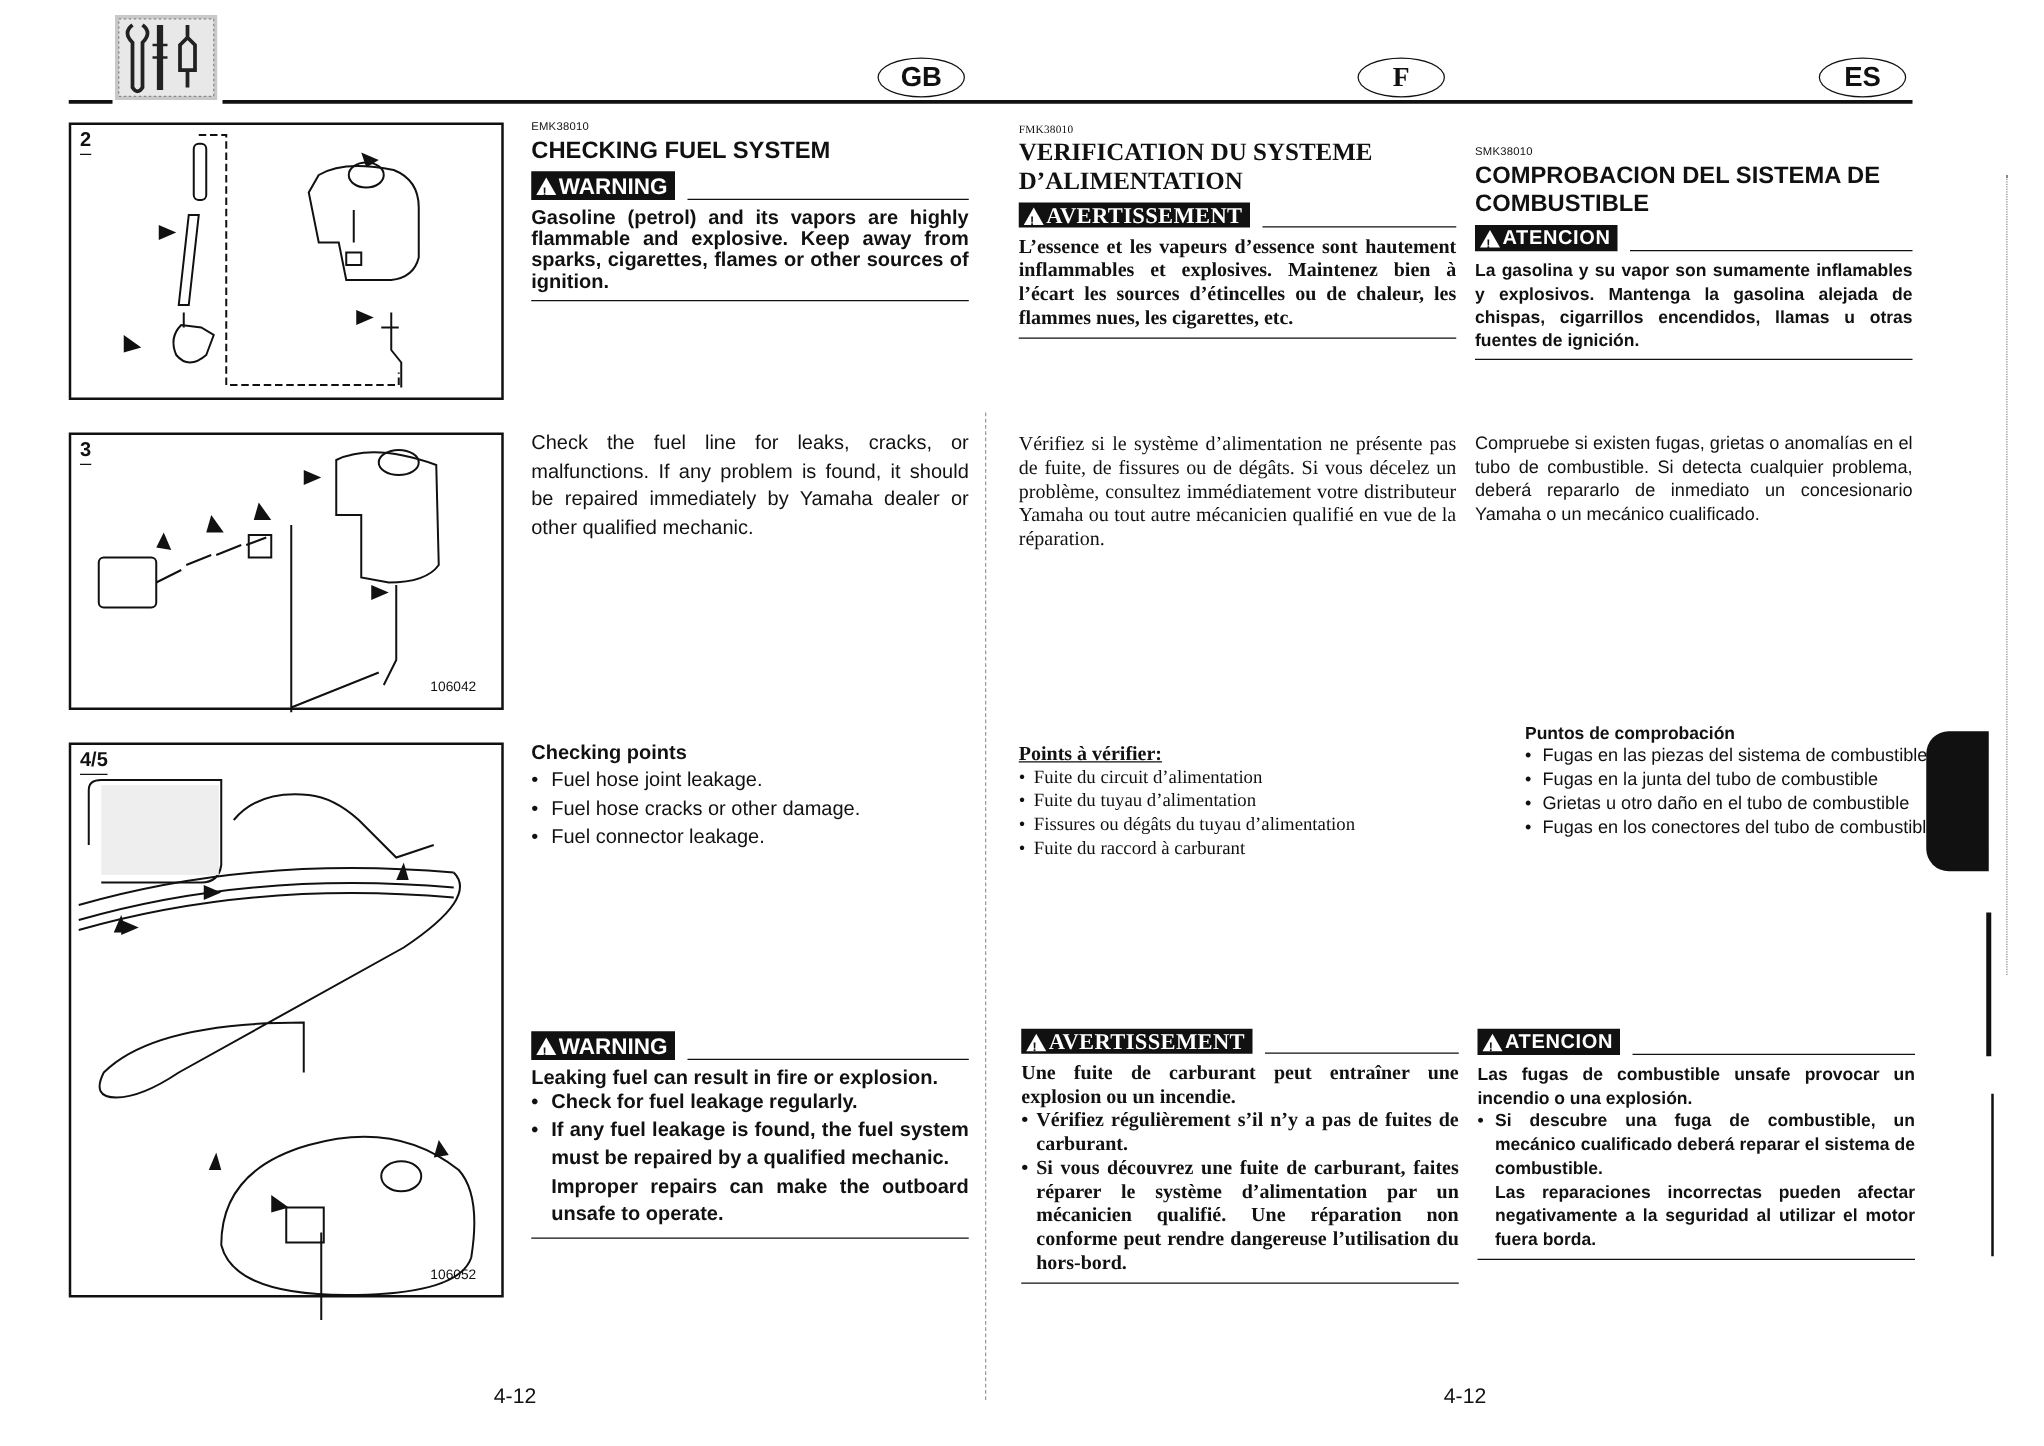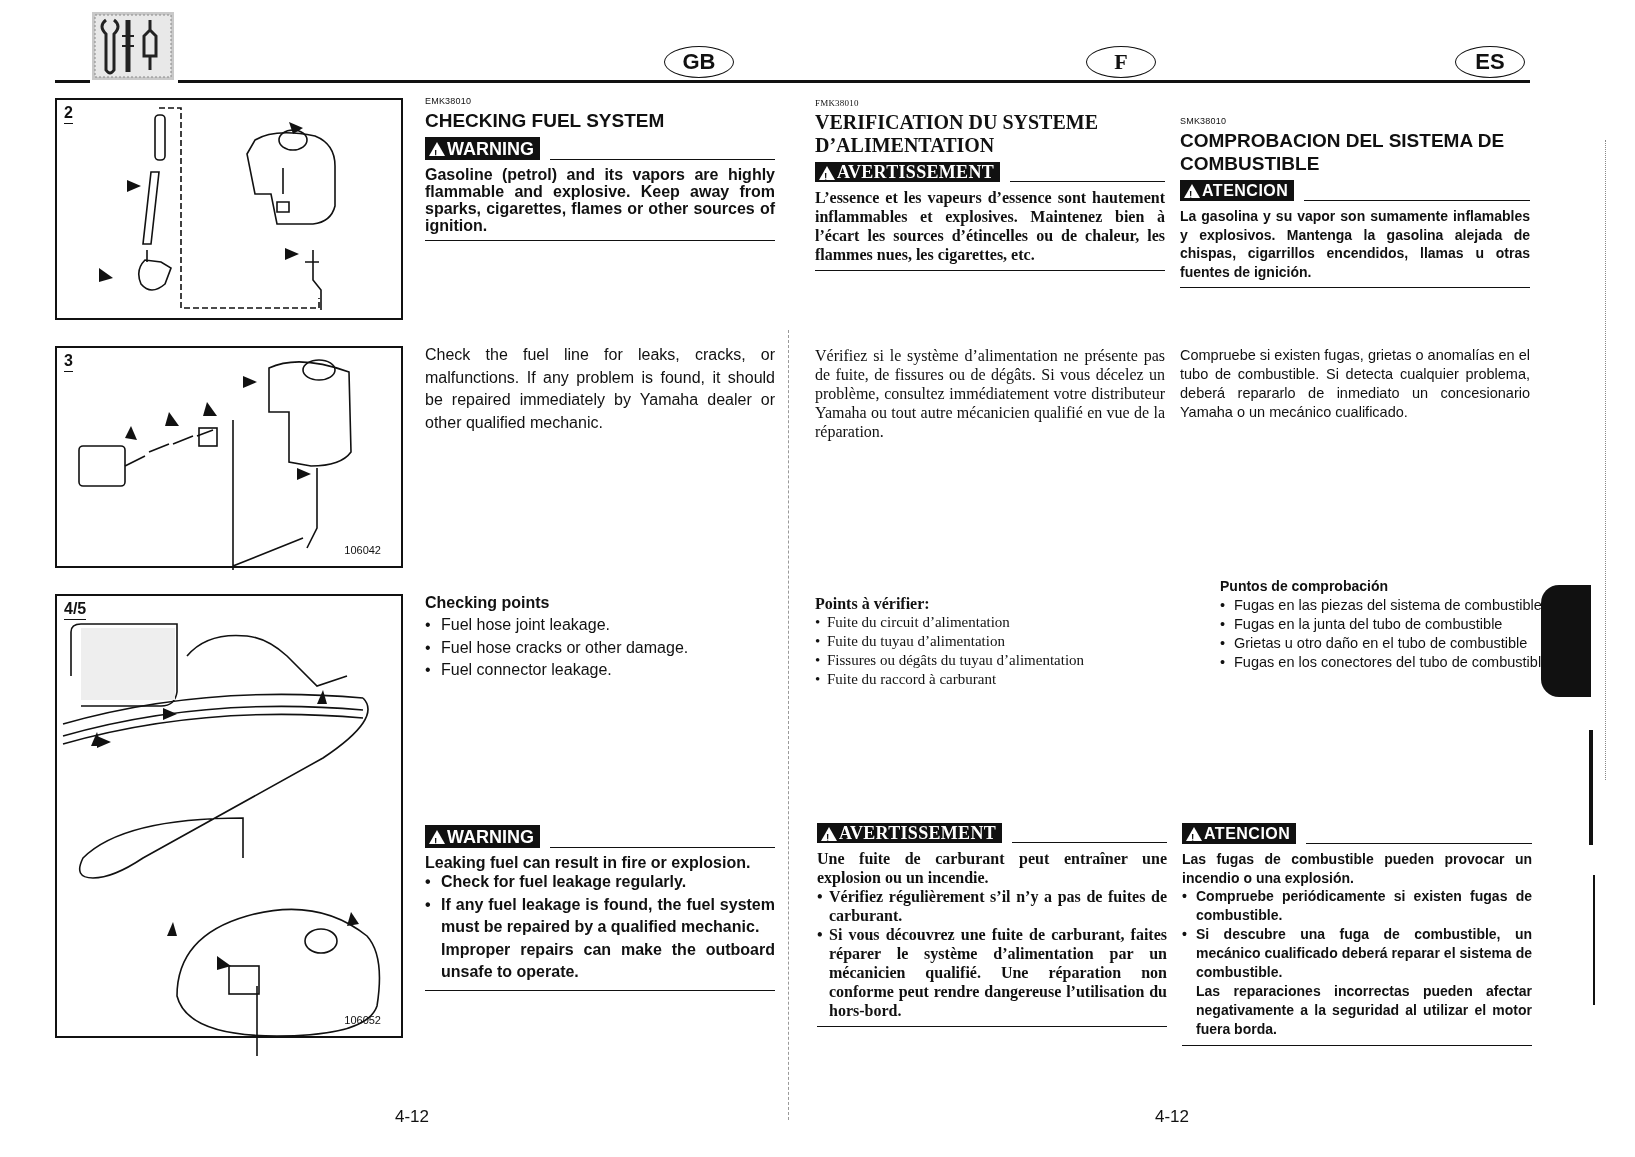--- a/index.html
+++ b/index.html
@@ -41,21 +41,21 @@
   .es .warn-text { font-size: 14px; line-height: 18.5px; }
   .end-rule { border-bottom: 1.5px solid #111; margin-top: 6px; }
 
   .body-text { text-align: justify; }
   .gb .body-text { font-size: 16px; line-height: 22.5px; }
   .fr .body-text { font-size: 16px; line-height: 19px; }
   .es .body-text { font-size: 14.5px; line-height: 19px; }
 
   .sub-head { font-weight: bold; }
   .gb .sub-head { font-size: 16px; line-height: 22px; }
-  .fr .sub-head { font-size: 16px; line-height: 19px; }
+  .fr .sub-head { font-size: 16px; line-height: 19px; text-decoration: underline; }
   .es .sub-head { font-size: 14px; line-height: 19px; }
 
   ul.bul { list-style: none; }
   ul.bul li { position: relative; padding-left: 16px; }
   ul.bul li::before { content: "\2022"; position: absolute; left: 0; top: 0; }
   .gb ul.bul li { font-size: 16px; line-height: 22.5px; }
   .fr ul.bul li { font-size: 15px; line-height: 19px; padding-left: 12px; }
   .es ul.bul li { font-size: 14.5px; line-height: 19px; padding-left: 14px; }
   ul.bul.bold li { font-weight: bold; }
   .gb ul.bul.bold li { font-size: 16px; line-height: 22.5px; text-align: justify; }
@@ -82,21 +82,21 @@
     <path d="M14 8 q-8 6 0 14 l0 36 q4 6 8 0 l0 -36 q8 -8 0 -14" fill="none" stroke="#222" stroke-width="3"></path>
     <path d="M36 8 l0 52" stroke="#222" stroke-width="5"></path>
     <path d="M30 24 l12 0 M30 34 l12 0" stroke="#222" stroke-width="2"></path>
     <path d="M58 8 l0 10 l-6 6 l0 20 l12 0 l0 -20 l-6 -6" fill="none" stroke="#222" stroke-width="3"></path>
     <path d="M58 44 l0 14" stroke="#222" stroke-width="3"></path>
   </svg>
 </div>
 <div class="abs header-rule" style="left:55px; width:35px;"></div>
 <div class="abs header-rule" style="left:178px; width:1352px;"></div>
 
-<div class="abs lang-badge" style="left:664px; top:46px;">GB</div>
+<div class="abs lang-badge" style="left:702px; top:46px;">GB</div>
 <div class="abs lang-badge serif" style="left:1086px; top:46px;">F</div>
 <div class="abs lang-badge" style="left:1455px; top:46px;">ES</div>
 
 <div class="abs fig" style="left:55px; top:98px; width:348px; height:222px;">
   <span class="fig-num">2</span>
   <svg width="348" height="222">
     <g stroke="#111" fill="none" stroke-width="1.6">
       <path d="M102 8 l22 0 l0 200 l138 0 l0 -10" stroke-dasharray="6 3"></path>
       <rect x="98" y="15" width="10" height="45" rx="4"></rect>
       <path d="M94 72 l8 0 l-8 72 l-8 0 z"></path>
@@ -281,23 +281,22 @@
 </div>
 
 <div class="abs col es" style="left:1182px; top:818px;">
   <div class="warn-row">
     <span class="warn-label es">
         <span class="tri"></span>
         <span>ATENCION</span>
       </span>
     <span class="warn-line"></span>
   </div>
-  <div class="warn-text">Las fugas de combustible pueden provocar un incendio o una explosión.</div>
+  <div class="warn-text">Las fugas de combustible unsafe provocar un incendio o una explosión.</div>
   <ul class="bul bold">
-    <li>Compruebe periódicamente si existen fugas de combustible.</li>
     <li>Si descubre una fuga de combustible, un mecánico cualificado deberá reparar el sistema de combustible.</li>
   </ul>
   <div class="cont">Las reparaciones incorrectas pueden afectar negativamente a la seguridad al utilizar el motor fuera borda.</div>
   <div class="end-rule"></div>
 </div>
 
 <div class="abs divider-dashed"></div>
 <div class="abs tab-marker"></div>
 <div class="abs bar-1"></div>
 <div class="abs bar-2"></div>

